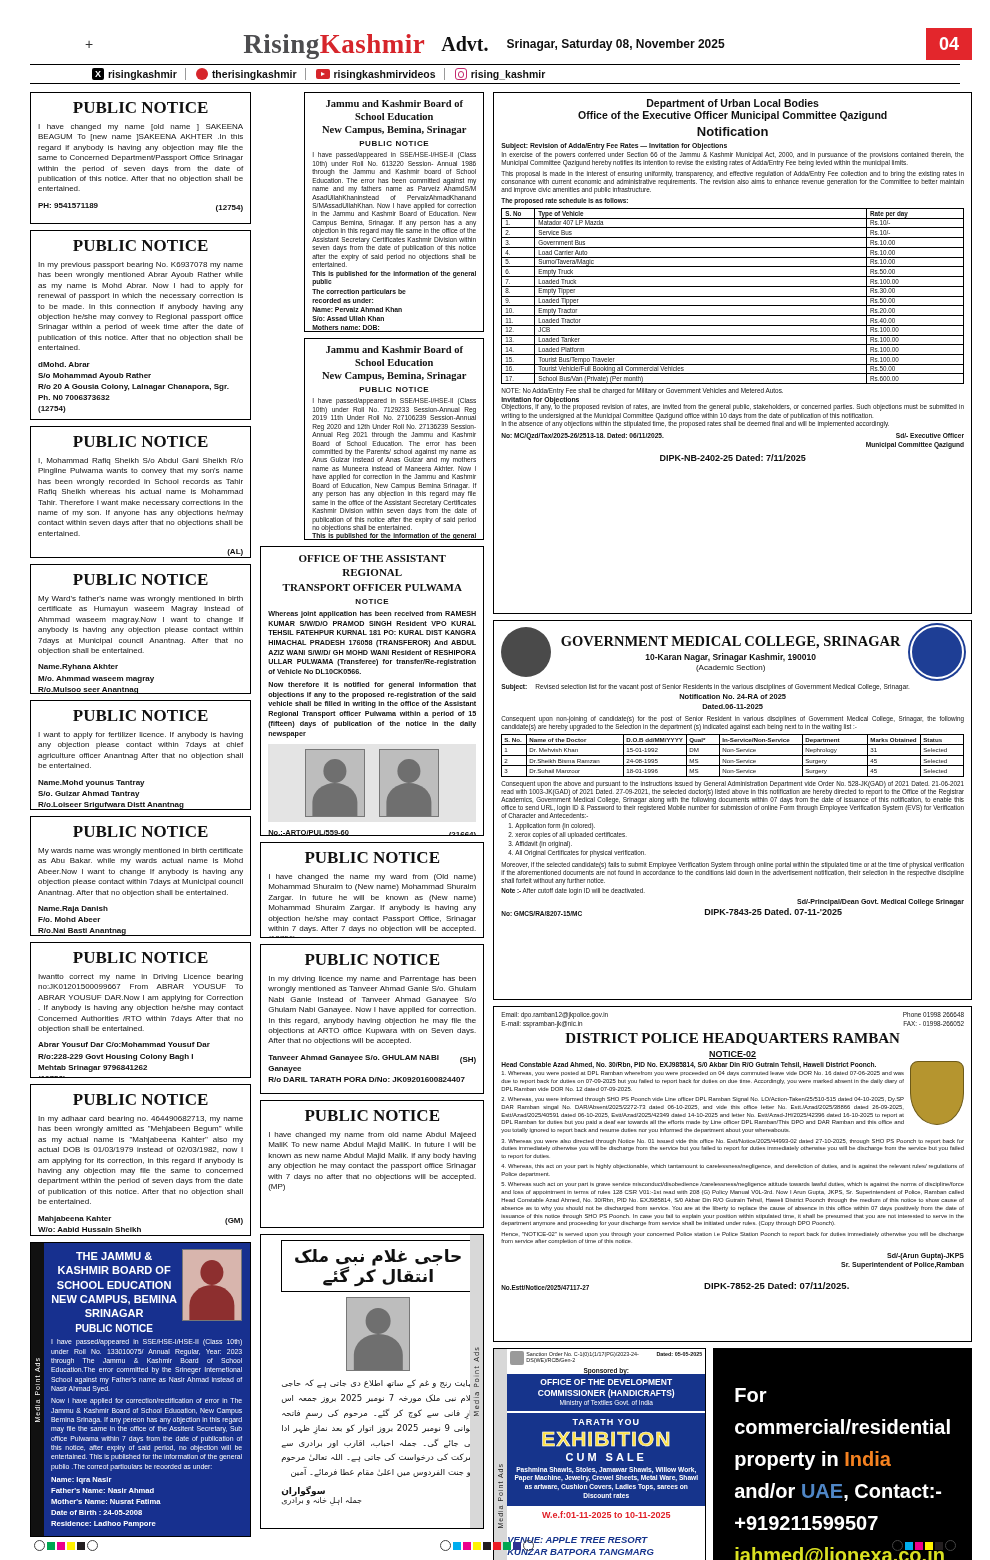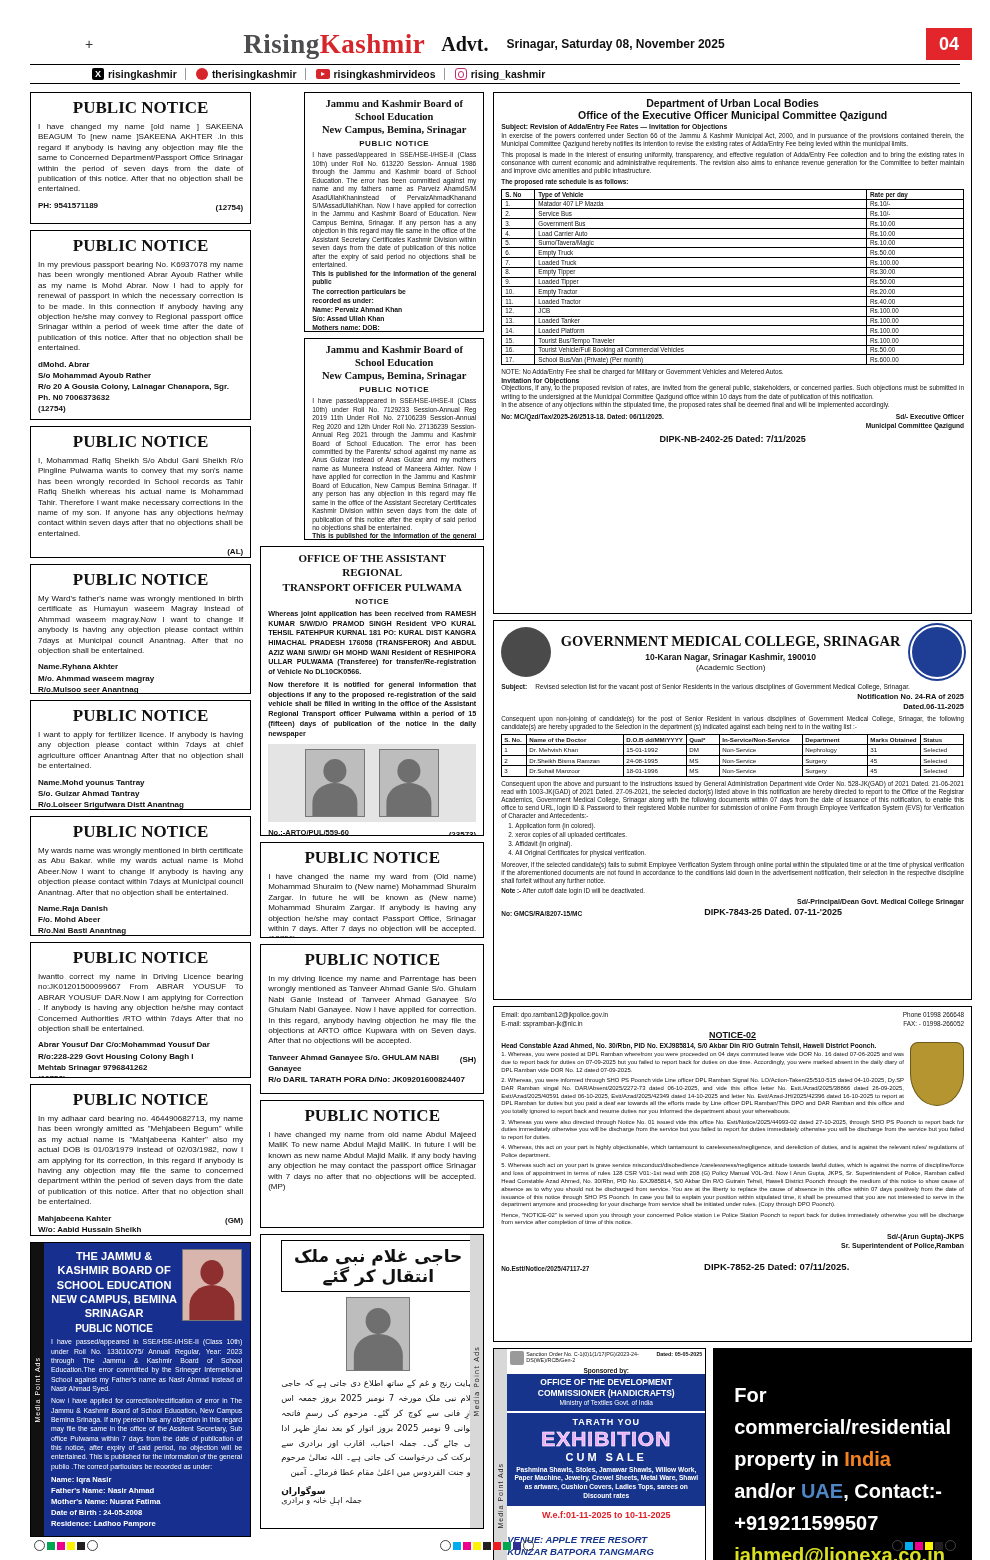--- a/index.html
+++ b/index.html
@@ -74,21 +74,21 @@
   .q-dipk{text-align:center;font-weight:bold;font-size:9px;margin-top:4px;}
   
   .gmc-headrow{display:flex;align-items:center;gap:0;}
   .gmc-emblem{width:50px;height:50px;border-radius:50%;background:#4a4a4a;flex:none;}
   .gmc-seal{width:50px;height:50px;border-radius:50%;background:#1e3e95;border:2px double #fff;box-shadow:0 0 0 2px #1e3e95;flex:none;}
   .gmc-titleblock{flex:1;text-align:center;}
   .gmc-title{font-family:"Liberation Serif",serif;font-weight:bold;font-size:14.5px;}
   .gmc-addr{font-size:8.5px;font-weight:bold;margin-top:2px;}
   .gmc-sect{font-size:8px;margin-top:1px;}
   .gmc-subj{font-size:6.6px;margin-top:4px;display:flex;gap:8px;}
-  .gmc-notif{text-align:right;font-weight:bold;font-size:7.5px;margin-top:2px;line-height:1.3;}
+  .gmc-notif{text-align:center;font-weight:bold;font-size:7.5px;margin-top:2px;line-height:1.3;}
   .gmc-body{font-size:6.3px;line-height:1.3;text-align:justify;margin-top:3px;}
   .gtable{width:100%;border-collapse:collapse;margin:3px 0;}
   .gtable th,.gtable td{border:.6px solid #000;font-size:6.2px;padding:1px 2px;text-align:left;line-height:1.2;}
   .gmc-list{margin:2px 0 2px 14px;padding:0;font-size:6.3px;line-height:1.4;}
   .gmc-sd{text-align:right;font-weight:bold;font-size:7px;margin-top:3px;}
   .gmc-refrow{display:flex;justify-content:space-between;align-items:flex-end;margin-top:2px;}
   .gmc-no{font-size:6.5px;font-weight:bold;}
   .gmc-dipk{font-weight:bold;font-size:9px;flex:1;text-align:center;}
   
   .r-contact{display:flex;justify-content:space-between;font-size:6.4px;line-height:1.35;}
@@ -123,21 +123,21 @@
   .urdu-sign{font-weight:bold;font-size:9px;text-align:left;margin-top:6px;}
   
   .exh{position:relative;border:1.6px solid #000;box-sizing:border-box;overflow:hidden;width:213px;padding:0 0 0 13px;background:#fff;}
   .exh-top{display:flex;justify-content:space-between;font-size:5.4px;padding:2px 3px;align-items:flex-start;}
   .exh-logo{width:14px;height:14px;background:#9a9a9a;flex:none;border-radius:2px;}
   .exh-sponsor{text-align:center;font-size:6.5px;font-weight:bold;}
   .exh-office{background:#16348c;color:#fff;text-align:center;font-weight:bold;font-size:8.5px;padding:3px 2px;line-height:1.3;}
   .exh-ministry{font-size:6.5px;font-weight:normal;}
   .exh-mid{background:#16348c;color:#fff;text-align:center;padding:4px 4px 5px;margin-top:2px;}
   .exh-invites{font-size:9px;font-weight:bold;letter-spacing:1px;}
-  .exh-title{font-size:21px;font-weight:bold;color:#f0abfc;-webkit-text-stroke:.6px #fff;letter-spacing:1px;}
+  .exh-title{font-size:21px;font-weight:bold;color:#fde047;-webkit-text-stroke:.6px #fff;letter-spacing:1px;}
   .exh-cum{font-size:11px;font-weight:bold;letter-spacing:3px;}
   .exh-items{font-size:6.6px;line-height:1.35;margin-top:3px;font-weight:bold;}
   .exh-dates{color:#e01f26;font-weight:bold;text-align:center;font-size:9px;margin-top:4px;}
   .exh-venue{color:#16348c;font-weight:bold;text-align:left;font-size:9.5px;line-height:1.3;margin-top:14px;font-style:italic;}
   .exh-org{color:#e01f26;text-align:center;font-size:7px;margin-top:3px;font-weight:bold;}
   .exh-comp{color:#e01f26;text-align:center;font-weight:bold;font-size:9px;line-height:1.3;}
   .exh-addr{text-align:center;font-weight:bold;font-size:7.5px;color:#222;}
   
   .prop{flex:1;background:#000;color:#fff;border:1.6px solid #000;box-sizing:border-box;
         padding:30px 20px;font-size:20px;font-weight:bold;line-height:1.6;}
@@ -354,21 +354,21 @@
           <div>TRANSPORT OFFICER PULWAMA</div>
         </div>
         <div class="bose-sub">NOTICE</div>
         <div class="arto-body">Whereas joint application has been received from RAMESH KUMAR S/W/D/O PRAMOD SINGH Resident VPO KURAL TEHSIL FATEHPUR KURNAL 181 PO: KURAL DIST KANGRA HIMACHAL PRADESH 176058 (TRANSFEROR) And ABDUL AZIZ WANI S/W/D/ GH MOHD WANI Resident of RESHIPORA ULLAR PULWAMA (Transferee) for transfer/Re-registration of Vehicle No DL10CK0566.</div>
         <div class="arto-body">Now therefore it is notified for general information that objections if any to the proposed re-registration of the said vehicle shall be filled in writing in the office of the Assistant Regional Transport officer Pulwama within a period of 15 (fifteen) days of publication of the notice in the daily newspaper</div>
         <div class="arto-photos">
           <div class="photo" style="width:58px;height:66px"></div>
           <div class="photo" style="width:58px;height:66px"></div>
         </div>
         <div class="arto-foot clearfix">
-          <span class="ref">(23573)</span>
+          <span class="ref">(21664)</span>
           <div>No.:-ARTO/PUL/559-60</div>
 
         </div>
       </div>
 
       <div class="box" style="height:96px">
         <div class="notice-title">PUBLIC NOTICE</div>
         <div class="notice-body">I have changed the name my ward from (Old name) Mohammad Shuraim to (New name) Mohammad Shuraim Zargar. In future he will be known as (New name) Mohammad Shuraim Zargar. If anybody is having any objection he/she may contact Passport Office, Srinagar within 7 days. After 7 days no objection will be accepted. (12756)</div>
       </div>
 
@@ -401,20 +401,21 @@
           <div style="font-weight:normal;font-size:8px">جملہ اہلِ خانہ و برادری</div>
         </div>
       </div>
     </div>
 
     <div class="col col3">
 
       <div class="box" style="height:522px">
         <div class="q-dept">Department of Urban Local Bodies</div>
         <div class="q-office">Office of the Executive Officer Municipal Committee Qazigund</div>
+        <div class="q-head">Notification</div>
         <div class="q-subject">Subject: Revision of Adda/Entry Fee Rates — Invitation for Objections</div>
         <div class="q-body">In exercise of the powers conferred under Section 66 of the Jammu &amp; Kashmir Municipal Act, 2000, and in pursuance of the provisions contained therein, the Municipal Committee Qazigund hereby notifies its intention to revise the existing rates of Adda/Entry Fee being levied within the municipal limits.</div>
         <div class="q-body" style="margin-top:2px">This proposal is made in the interest of ensuring uniformity, transparency, and effective regulation of Adda/Entry Fee collection and to bring the existing rates in consonance with current economic and administrative requirements. The revision also aims to enhance revenue generation for the Committee to better maintain and improve civic amenities and public infrastructure.</div>
         <div class="q-body" style="font-weight:bold;margin-top:2px">The proposed rate schedule is as follows:</div>
         <table class="qtable">
           <thead>
             <tr>
               <th style="width:26px">S. No</th>
               <th>Type of Vehicle</th>
               <th style="width:90px">Rate per day</th>
@@ -613,20 +614,21 @@
         <div class="r-contact">
           <div>
             <div>Email: dpo.ramban12@jkpolice.gov.in</div>
             <div>E-mail: sspramban-jk@nic.in</div>
           </div>
           <div style="text-align:right">
             <div>Phone 01998 266648</div>
             <div>FAX: - 01998-266052</div>
           </div>
         </div>
+        <div class="r-title">DISTRICT POLICE HEADQUARTERS RAMBAN</div>
         <div class="r-sub">NOTICE-02</div>
         <div class="r-body clearfix">
           <div class="r-crest"></div>
           <div class="r-hc">Head Constable Azad Ahmed, No. 30/Rbn, PID No. EXJ985814, S/0 Akbar Din R/O Gutrain Tehsil, Haweli District Poonch.</div>
           <div>
               <p>1.   Whereas, you were posted at DPL Ramban wherefrom you were proceeded on 04 days commuted leave vide DOR No. 16 dated 07-06-2025 and was due to report back for duties on 07-09-2025 but you failed to report back for duties on due time. Accordingly, you were marked absent in the daily diary of DPL Ramban vide DOR No. 12 dated 07-09-2025.</p>
               <p>2.   Whereas, you were informed through SHO PS Poonch vide Line officer DPL Ramban Signal No. LO/Action-Taken/25/510-515 dated 04-10-2025, Dy.SP DAR Ramban singal No. DAR/Absent/2025/2272-73 dated 06-10-2025, and vide this office letter No. Estt./Azad/2025/38866 dated 26-09-2025, Estt/Azad/2025/40591 dated 06-10-2025, Estt/Azad/2025/42349 dated 14-10-2025 and letter No. Estt/Azad-JH/2025/42396 dated 16-10-2025 to report at DPL Ramban for duties but you paid a deaf ear towards all the efforts made by Line officer DPL Ramban/This DPO and DAR Ramban and this office and you totally ignored to report back and resume duties nor you informed the department about your whereabouts.</p>
               <p>3.   Whereas you were also directed through Notice No. 01 issued vide this office No. Estt/Notice/2025/44993-02 dated 27-10-2025, through SHO PS Poonch to report back for duties immediately otherwise you will be discharge from the service but you failed to report for duties immediately otherwise you will be discharge from the service but you failed to report for duties.</p>
               <p>4.   Whereas, this act on your part is highly objectionable, which tantamount to carelessness/negligence, and dereliction of duties, and is against the relevant rules/ regulations of Police department.</p>
               <p>5.   Whereas such act on your part is grave service misconduct/disobedience /carelessness/negligence attitude towards lawful duties, which is against the norms of discipline/force and loss of appointment in terms of rules 128 CSR V01:-1st read with 208 (G) Policy Manual V0L-3rd. Now I Arun Gupta, JKPS, Sr. Superintendent of Police, Ramban called Head Constable Azad Ahmed, No. 30/Rbn, PID No. EXJ985814, S/0 Akbar Din R/O Gutrain Tehsil, Haweli District Poonch through the medium of this notice to show cause of absence as to why you should not be discharged from service. You are at the liberty to replace the cause of absence in this office within 07 days positively from the date of issuance of this notice through SHO PS Poonch. In case you fail to explain your position within stipulated time, it shall be presumed that you are not interested to serve in the department anymore and proceeding for your discharge from service shall be initiated under rules. (Copy through DPO Poonch).</p>

